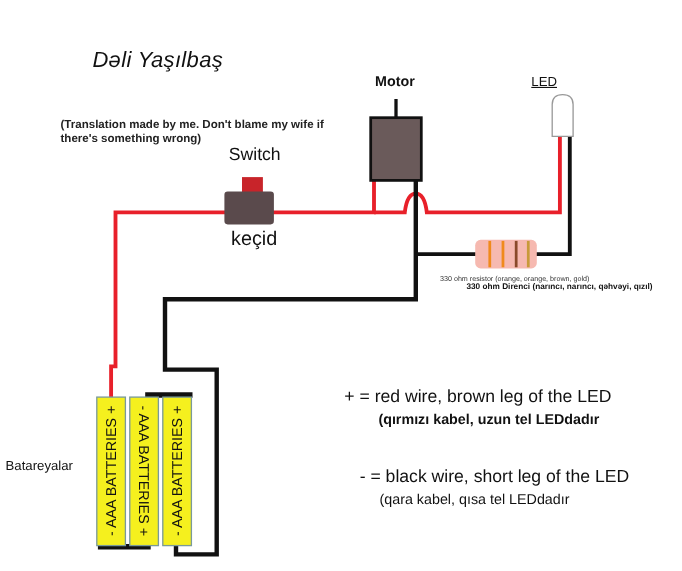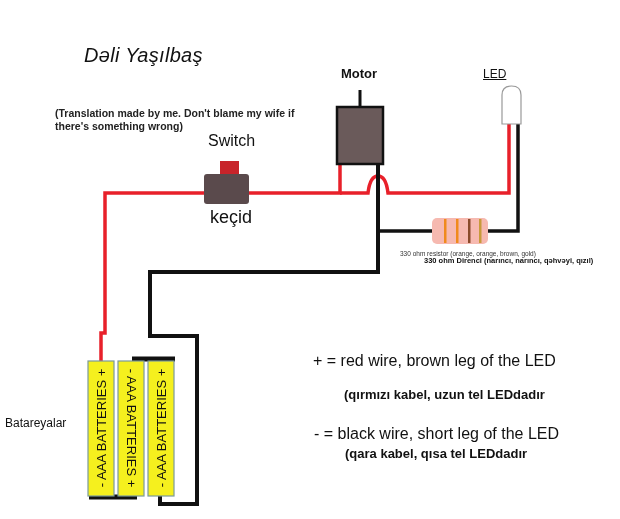--- a/index.html
+++ b/index.html
@@ -8,23 +8,23 @@
     #title { left: 84px; top: 44px; font-size: 20px; letter-spacing: 0.3px; font-style: italic; }
     #subtitle { left: 55px; top: 73px; font-size: 10.5px; font-weight: bold; color: #222; line-height: 13px; white-space: normal; width: 240px; margin-top: 34px; }
     #motor-label { left: 341px; top: 66px; font-size: 13px; font-weight: bold; }
     #led-label { left: 483px; top: 67px; font-size: 12px; text-decoration: underline; }
     #switch-label { left: 208px; top: 132px; font-size: 16px; }
     #switch-sub { left: 210px; top: 207px; font-size: 18px; }
     #res-label { left: 400px; top: 250px; font-size: 6.5px; color: #333; }
     #res-sub { left: 400px; top: 256px; font-size: 7.5px; font-weight: bold; margin-left: 24px; }
     #bat-label { left: 5px; top: 416px; font-size: 12px; font-weight: normal; }
     #plus-line { left: 313px; top: 352px; font-size: 16px; }
-    #plus-sub { left: 344px; top: 387px; font-size: 13px; font-weight: bold; }
-    #minus-line { left: 314px; top: 425px; font-size: 16px; }
-    #minus-sub { left: 345px; top: 446px; font-size: 13px; font-weight: bold; }
+    #plus-sub { left: 344px; top: 373px; font-size: 13px; font-weight: bold; }
+    #minus-line { left: 327px; top: 425px; font-size: 16px; }
+    #minus-sub { left: 345px; top: 446px; font-size: 13px; font-weight: normal; }
     svg#diagram { position: absolute; left: 0; top: 0; }
     .bat-text { font-family: "Liberation Sans", sans-serif; font-size: 13px; fill: #111; }
   </style>
 </head>
 <body>
 
 <svg id="diagram" width="620" height="519" viewBox="0 0 620 519">
 
   <polyline points="101,362 101,333 105,333 105,193 206,193" fill="none" stroke="#e8202a" stroke-width="3.5"></polyline>
 

